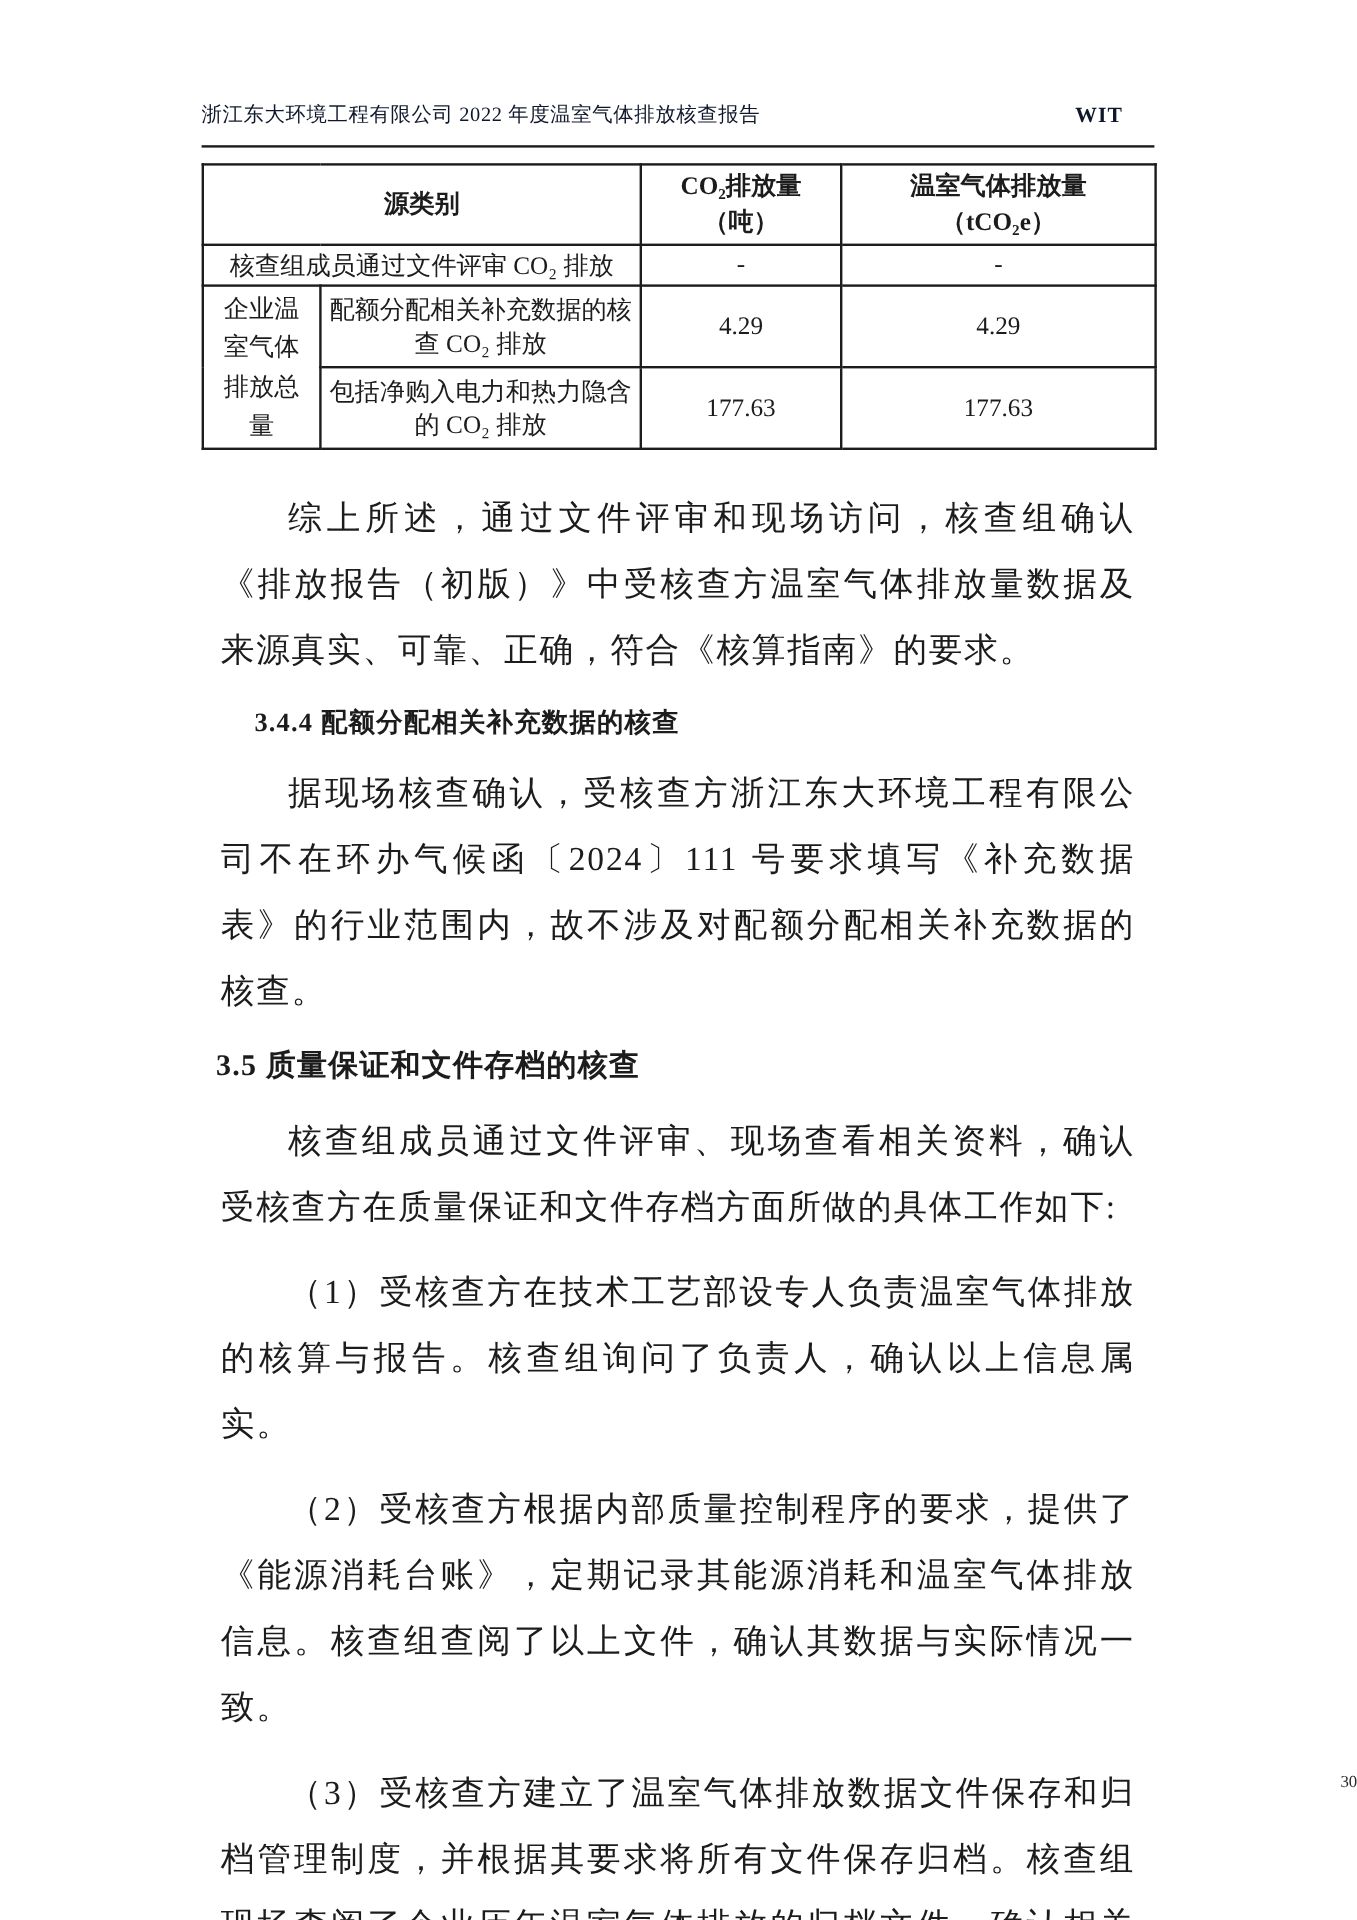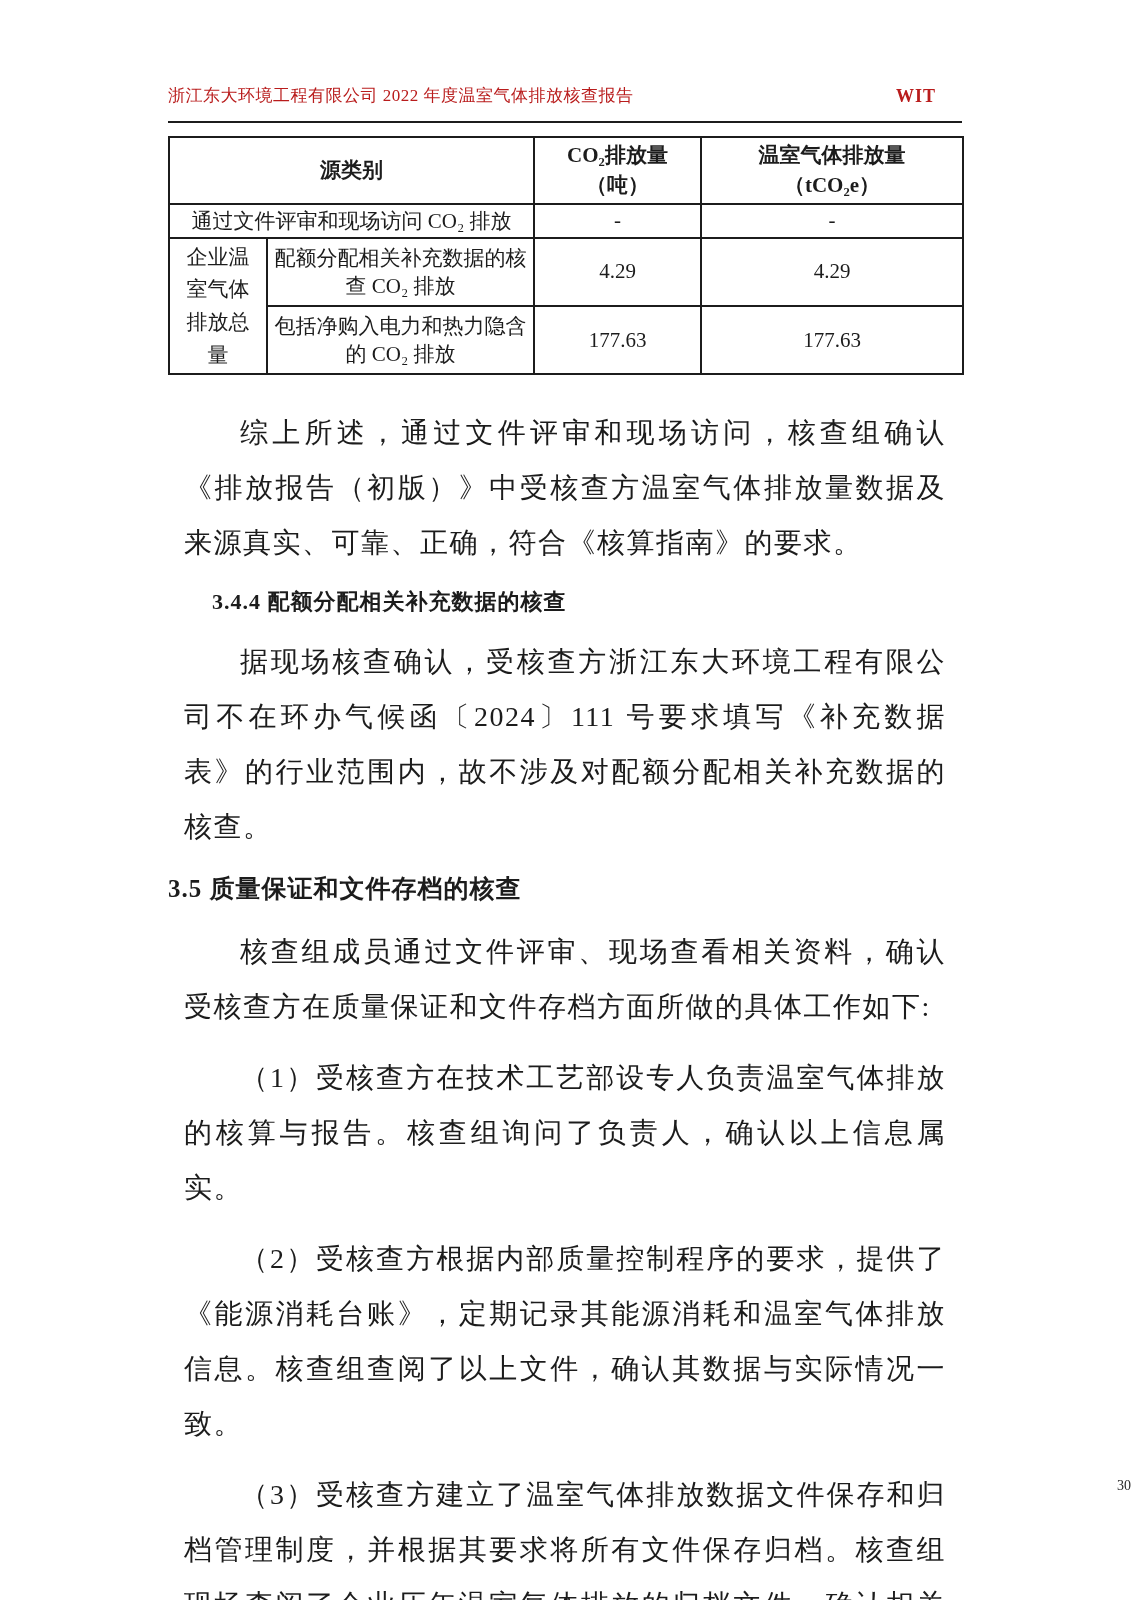--- a/index.html
+++ b/index.html
@@ -19,21 +19,21 @@
     padding: 84px 169px 0 168px;
     overflow: hidden;
   }
   
   .doc-header {
     display: flex;
     justify-content: space-between;
     align-items: flex-end;
     font-size: 17px;
     letter-spacing: 0.5px;
-    color: #b91c1c;
+    color: #0f172a;
   }
   .doc-header .logo {
     font-size: 18px;
     font-weight: 600;
     letter-spacing: 1px;
     padding-right: 26px;
   }
   .header-rule {
     border: none;
     border-top: 2px solid #1c1c1c;
@@ -79,21 +79,21 @@
     font-weight: bold;
     letter-spacing: 1px;
     margin: 16px 0 8px 0;
     text-indent: 2em;
     line-height: 32px;
   }
   h2.sec-heading {
     font-size: 25px;
     font-weight: bold;
     letter-spacing: 1px;
-    margin: 14px 0 6px 0;
+    margin: 14px 0 6px 12px;
     line-height: 38px;
   }
   h2.sec-heading.indented { text-indent: 1.6em; margin-top: 22px; text-align: center; }
   
   .page-footer {
     position: absolute;
     left: 0;
     top: 1478px;
     width: 100%;
     text-align: right;
@@ -121,21 +121,21 @@
     </colgroup>
     <tbody>
         <tr class="row-head">
       <th colspan="2">源类别</th>
       <th class="th-multi">CO₂排放量
 （吨）</th>
       <th class="th-multi">温室气体排放量
 （tCO₂e）</th>
     </tr>
     <tr class="row-slim">
-      <td colspan="2">通过文件评审和现场访问 CO₂ 排放</td>
+      <td colspan="2">核查组成员通过文件评审 CO₂ 排放</td>
       <td>-</td>
       <td>-</td>
     </tr>
     <tr class="row-tall">
       <td rowspan="2" class="group-cell">
         <div>企业温室气体排放总量</div>
       </td>
       <td>配额分配相关补充数据的核查 CO₂ 排放</td>
       <td>4.29</td>
       <td>4.29</td>

